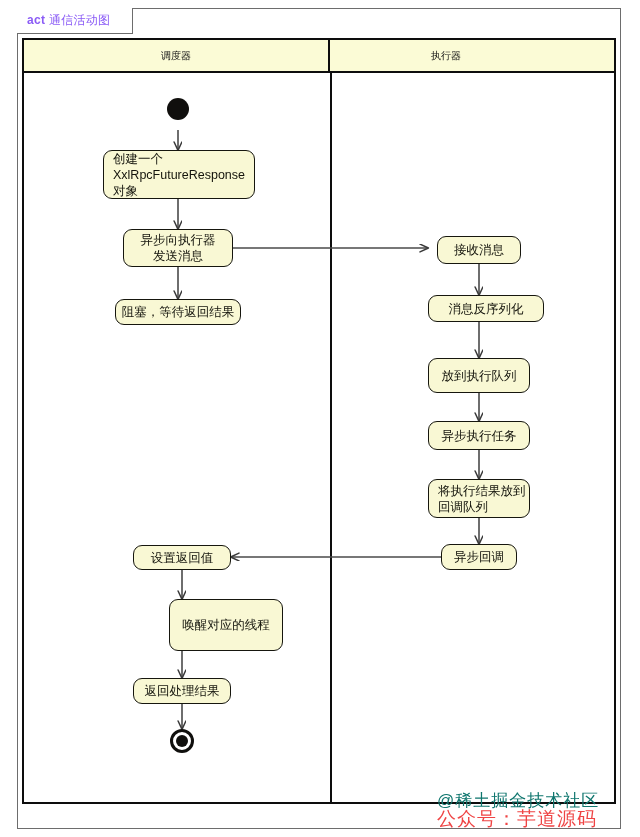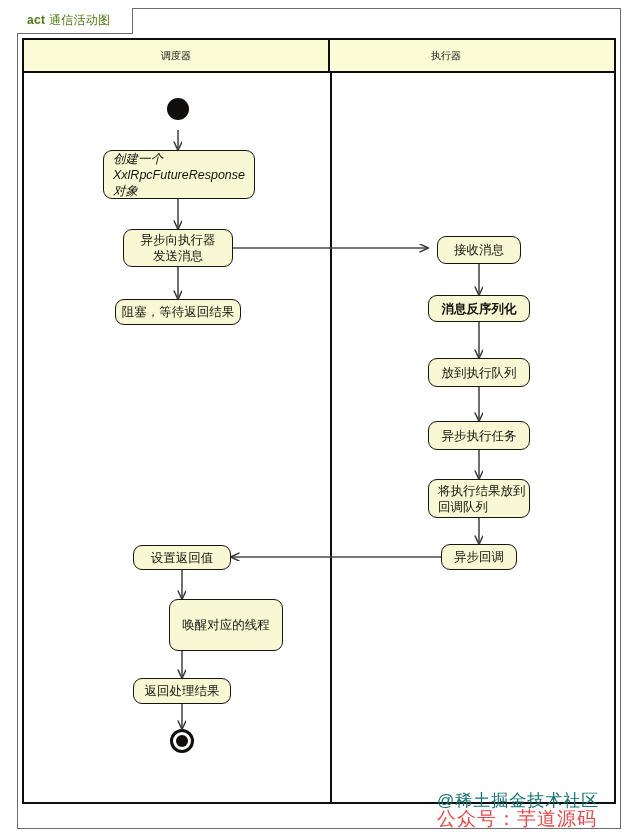--- a/index.html
+++ b/index.html
@@ -43,21 +43,21 @@
     display: flex;
     align-items: center;
     box-sizing: border-box;
     border-right: 1.5px solid #6d6d6d;
     border-bottom: 1.5px solid #6d6d6d;
     background: #ffffff;
     transform: skewX(0deg);
   }
   .tab-text {
     font-size: 12px;
-    color: #4d7c0f;
+    color: #8b5cf6;
     white-space: nowrap;
     letter-spacing: 0.3px;
   }
   .tab-text b { font-weight: bold; }
 
   
   .lanes {
     position: absolute;
     left: 22px;
     top: 38px;
@@ -230,42 +230,42 @@
       <line x1="182" y1="570" x2="182" y2="599"></line>
 
       <line x1="182" y1="651" x2="182" y2="678"></line>
 
       <line x1="182" y1="704" x2="182" y2="729"></line>
     </g>
   </svg>
 
   <div class="initial-node" style="left:167px; top:98px;"></div>
 
-  <div class="node left" style="left:103px; top:150px; width:152px; height:49px;font-style:italic;">创建一个
+  <div class="node left" style="left:103px; top:150px; width:152px; height:49px;">创建一个
 XxlRpcFutureResponse
 对象</div>
 
   <div class="node center" style="left:123px; top:229px; width:110px; height:38px;">异步向执行器
 发送消息</div>
 
   <div class="node center" style="left:115px; top:299px; width:126px; height:26px;">阻塞，等待返回结果</div>
 
   <div class="node center" style="left:133px; top:545px; width:98px; height:25px;">设置返回值</div>
 
   <div class="node center" style="left:126px; top:599px; width:114px; height:52px;margin-left:43px;">唤醒对应的线程</div>
 
   <div class="node center" style="left:133px; top:678px; width:98px; height:26px;">返回处理结果</div>
 
   <div class="final-node" style="left:170px; top:729px;"></div>
 
   <div class="node center" style="left:437px; top:236px; width:84px; height:28px;">接收消息</div>
 
-  <div class="node center" style="left:428px; top:295px; width:102px; height:27px;font-weight:bold;">消息反序列化</div>
-
-  <div class="node center" style="left:428px; top:358px; width:102px; height:29px;">放到执行队列</div>
+  <div class="node center" style="left:428px; top:295px; width:116px; height:27px;">消息反序列化</div>
+
+  <div class="node center" style="left:428px; top:358px; width:102px; height:35px;">放到执行队列</div>
 
   <div class="node left" style="left:428px; top:479px; width:102px; height:39px;">将执行结果放到
 回调队列</div>
 
   <div class="node center" style="left:428px; top:421px; width:102px; height:29px;">异步执行任务</div>
 
   <div class="node center" style="left:441px; top:544px; width:76px; height:26px;">异步回调</div>
 
   <div class="wm-gray">@稀土掘金技术社区</div>
   <div class="wm-red">公众号：芋道源码</div>

